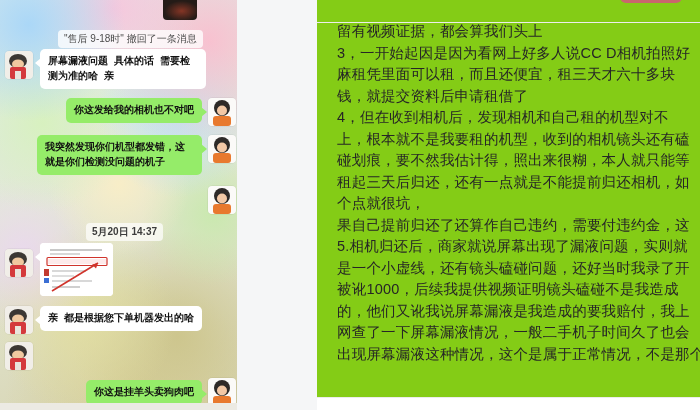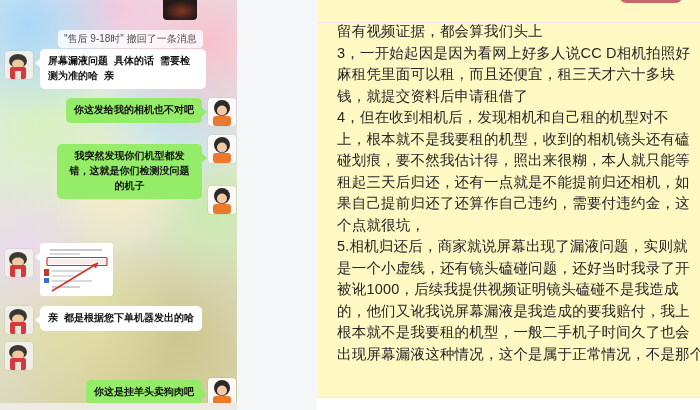--- a/index.html
+++ b/index.html
@@ -53,21 +53,21 @@
 
   
   #order-shot { left:40px; top:243px; width:73px; height:53px; background:#fff; border-radius:4px; }
   #order-shot::before {
     content:""; position:absolute; left:-5px; top:9px;
     border-top:5px solid transparent; border-bottom:5px solid transparent; border-right:6px solid #ffffff;
   }
 
   
   #gutter { position:absolute; left:237px; top:0; width:80px; height:410px; background:#f5f6f7; }
-  #article { position:absolute; left:317px; top:0; width:383px; height:410px; background:#fef9c3; }
+  #article { position:absolute; left:317px; top:0; width:383px; height:410px; background:#84cc16; }
   #article-topline { position:absolute; left:0; top:22px; width:383px; height:1px; background:#ededed; }
   #red-button { position:absolute; left:303px; top:-10px; width:62px; height:13px; border-radius:6px; background:#c9666d; }
   #article-text { position:absolute; left:20px; top:21px; width:358px; }
   .doc-line {
     height:21.5px; line-height:21.5px; font-size:14.5px; letter-spacing:.2px;
     color:#262626; white-space:nowrap;
   }
   #article-footer {
     position:absolute; left:0; bottom:0; width:383px; height:13px;
     background:#ffffff; border-top:1px solid #ececec;
@@ -98,39 +98,40 @@
     <div class="bubble sent" style="right:35px; top:98px;">你这发给我的相机也不对吧</div>
     <div class="abs avatar" style="left:208px; top:98px;">
       <svg width="28" height="28" viewBox="0 0 28 28">
         <rect width="28" height="28" fill="#fbfaf8"></rect>
         <ellipse cx="14" cy="10" rx="8" ry="8" fill="#2e2a28"></ellipse>
         <ellipse cx="14" cy="12.5" rx="5" ry="5" fill="#f2c8a6"></ellipse>
         <rect x="5" y="18" width="18" height="10" rx="3" fill="#e8792e"></rect>
       </svg>
     </div>
 
-    <div class="bubble sent" style="right:35px; top:144px; width:145px;text-align:center;">我突然发现你们机型都发错，这就是你们检测没问题的机子</div>
+    <div class="bubble sent" style="right:35px; top:135px; width:165px;">我突然发现你们机型都发错，这就是你们检测没问题的机子</div>
     <div class="abs avatar" style="left:208px; top:135px;">
       <svg width="28" height="28" viewBox="0 0 28 28">
         <rect width="28" height="28" fill="#fbfaf8"></rect>
         <ellipse cx="14" cy="10" rx="8" ry="8" fill="#2e2a28"></ellipse>
         <ellipse cx="14" cy="12.5" rx="5" ry="5" fill="#f2c8a6"></ellipse>
         <rect x="5" y="18" width="18" height="10" rx="3" fill="#e8792e"></rect>
       </svg>
     </div>
 
     <div class="abs avatar" style="left:208px; top:186px;">
       <svg width="28" height="28" viewBox="0 0 28 28">
         <rect width="28" height="28" fill="#fbfaf8"></rect>
         <ellipse cx="14" cy="10" rx="8" ry="8" fill="#2e2a28"></ellipse>
         <ellipse cx="14" cy="12.5" rx="5" ry="5" fill="#f2c8a6"></ellipse>
         <rect x="5" y="18" width="18" height="10" rx="3" fill="#e8792e"></rect>
       </svg>
     </div>
 
+    <div class="abs pill" style="left:86px; top:223px; background:rgba(255,255,255,.7); font-weight:600; color:#3c3c3c;">5月20日 14:37</div>
 
     <div class="abs avatar" style="left:5px; top:249px;">
       <svg width="28" height="28" viewBox="0 0 28 28">
         <rect width="28" height="28" fill="#f1eee8"></rect>
         <ellipse cx="13" cy="10" rx="9" ry="7" fill="#3b3733"></ellipse>
         <ellipse cx="13" cy="13" rx="6" ry="4.5" fill="#f0c9a0"></ellipse>
         <rect x="5" y="16" width="16" height="12" rx="2" fill="#d4393c"></rect>
         <rect x="10" y="20" width="6" height="8" fill="#e9e4dc"></rect>
       </svg>
     </div>
@@ -194,26 +195,26 @@
 
     <div id="article-text">
       <div class="doc-line">留有视频证据，都会算我们头上</div>
       <div class="doc-line">3，一开始起因是因为看网上好多人说CC D相机拍照好</div>
       <div class="doc-line">麻租凭里面可以租，而且还便宜，租三天才六十多块</div>
       <div class="doc-line">钱，就提交资料后申请租借了</div>
       <div class="doc-line">4，但在收到相机后，发现相机和自己租的机型对不</div>
       <div class="doc-line">上，根本就不是我要租的机型，收到的相机镜头还有磕</div>
       <div class="doc-line">碰划痕，要不然我估计得，照出来很糊，本人就只能等</div>
       <div class="doc-line">租起三天后归还，还有一点就是不能提前归还相机，如</div>
+      <div class="doc-line">个点就很坑，</div>
       <div class="doc-line">果自己提前归还了还算作自己违约，需要付违约金，这</div>
-      <div class="doc-line">个点就很坑，</div>
       <div class="doc-line">5.相机归还后，商家就说屏幕出现了漏液问题，实则就</div>
       <div class="doc-line">是一个小虚线，还有镜头磕碰问题，还好当时我录了开</div>
       <div class="doc-line">被讹1000，后续我提供视频证明镜头磕碰不是我造成</div>
       <div class="doc-line">的，他们又讹我说屏幕漏液是我造成的要我赔付，我上</div>
-      <div class="doc-line">根本就不是我要租的机型，一般二手机子时间久了也会</div>
+      <div class="doc-line">网查了一下屏幕漏液情况，一般二手机子时间久了也会</div>
       <div class="doc-line">出现屏幕漏液这种情况，这个是属于正常情况，不是那个问题</div>
     </div>
 
     <div id="article-footer"></div>
   </div>
 
 </div>
 
 </body></html>

